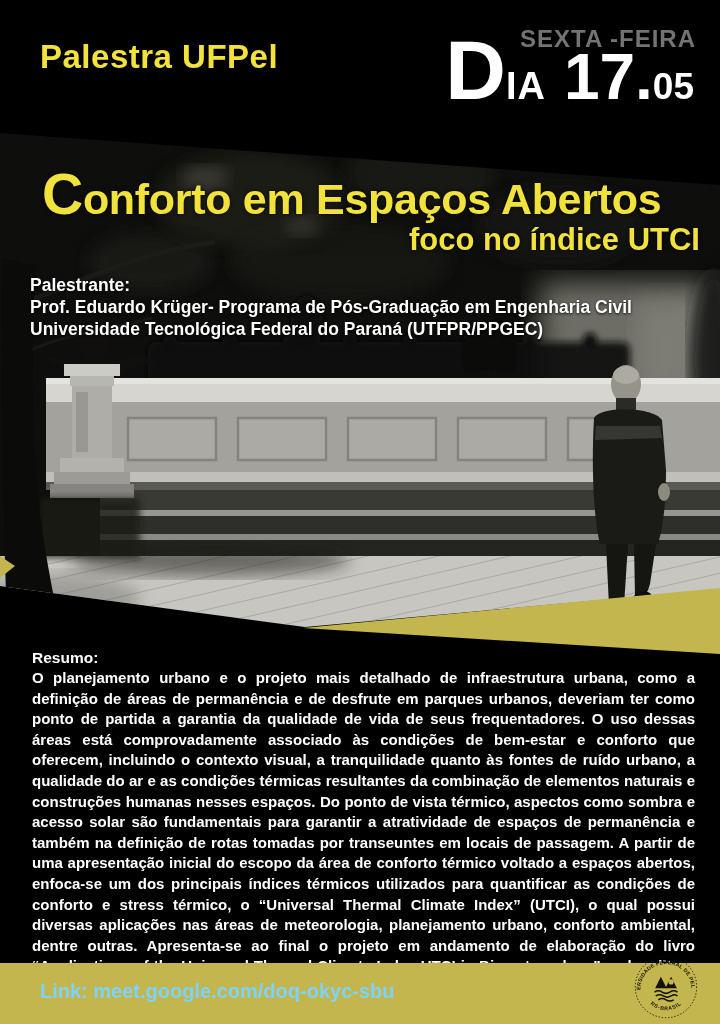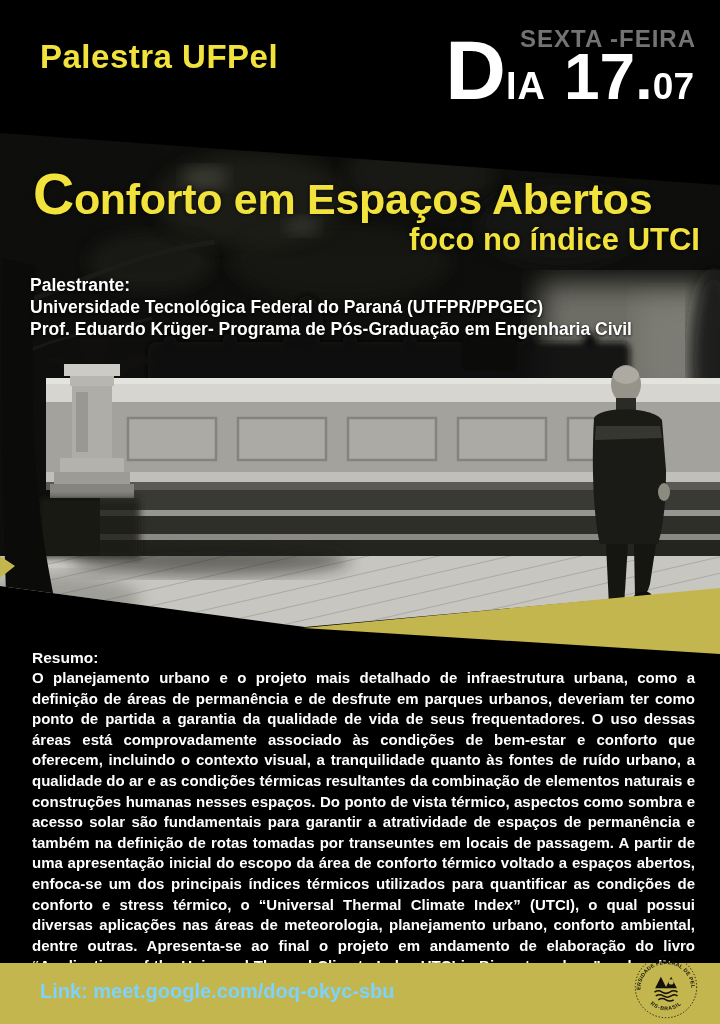--- a/index.html
+++ b/index.html
@@ -39,21 +39,21 @@
     position:absolute;right:26px;top:28px;
     display:flex;align-items:baseline;color:#fff;font-weight:bold;line-height:1;
   }
   .d-big{font-size:84px;}
   .d-small{font-size:38px;letter-spacing:1px;}
   .d-gap{width:18px;}
   .n-big{font-size:64px;}
   .n-small{font-size:37px;}
 
   .title{
-    position:absolute;left:33px;top:166px;
+    position:absolute;left:42px;top:166px;
     color:var(--accent);font-weight:bold;line-height:1;white-space:nowrap;
     font-size:43px;letter-spacing:-.3px;
     text-shadow:0 0 4px rgba(0,0,0,.8);
   }
   .title .initial{font-size:57px;}
   .subtitle{
     position:absolute;right:20px;top:222px;
     color:var(--accent);font-weight:bold;font-size:31px;white-space:nowrap;
     text-shadow:0 0 4px rgba(0,0,0,.8);
   }
@@ -217,30 +217,30 @@
   <div class="left-sliver"></div>
   <div class="time-wedge"></div>
 
   <div class="badge">Palestra UFPel</div>
   <div class="weekday">SEXTA -FEIRA</div>
   <div class="date-row">
     <span class="d-big">D</span>
     <span class="d-small">IA</span>
     <span class="d-gap"></span>
     <span class="n-big">17.</span>
-    <span class="n-small">07</span>
+    <span class="n-small">05</span>
   </div>
 
   <div class="title"><span class="initial">C</span><span>onforto em Espaços Abertos</span></div>
   <div class="subtitle">foco no índice UTCI</div>
 
   <div class="speaker">
     <div>Palestrante:</div>
+    <div>Prof. Eduardo Krüger- Programa de Pós-Graduação em Engenharia Civil</div>
     <div>Universidade Tecnológica Federal do Paraná (UTFPR/PPGEC)</div>
-    <div>Prof. Eduardo Krüger- Programa de Pós-Graduação em Engenharia Civil</div>
   </div>
 
   <div class="abstract">
     <div class="abstract-label">Resumo:</div>
     <div class="abstract-body">O planejamento urbano e o projeto mais detalhado de infraestrutura urbana, como a definição de áreas de permanência e de desfrute em parques urbanos, deveriam ter como ponto de partida a garantia da qualidade de vida de seus frequentadores. O uso dessas áreas está comprovadamente associado às condições de bem-estar e conforto que oferecem, incluindo o contexto visual, a tranquilidade quanto às fontes de ruído urbano, a qualidade do ar e as condições térmicas resultantes da combinação de elementos naturais e construções humanas nesses espaços. Do ponto de vista térmico, aspectos como sombra e acesso solar são fundamentais para garantir a atratividade de espaços de permanência e também na definição de rotas tomadas por transeuntes em locais de passagem. A partir de uma apresentação inicial do escopo da área de conforto térmico voltado a espaços abertos, enfoca-se um dos principais índices térmicos utilizados para quantificar as condições de conforto e stress térmico, o “Universal Thermal Climate Index” (UTCI), o qual possui diversas aplicações nas áreas de meteorologia, planejamento urbano, conforto ambiental, dentre outras. Apresenta-se ao final o projeto em andamento de elaboração do livro “Applications of the Universal Thermal Climate Index UTCI in Biometeorology”, pela editora Springer.</div>
   </div>
 
   <div class="link-band"></div>
   <div class="link-text">Link: meet.google.com/doq-okyc-sbu</div>
 

